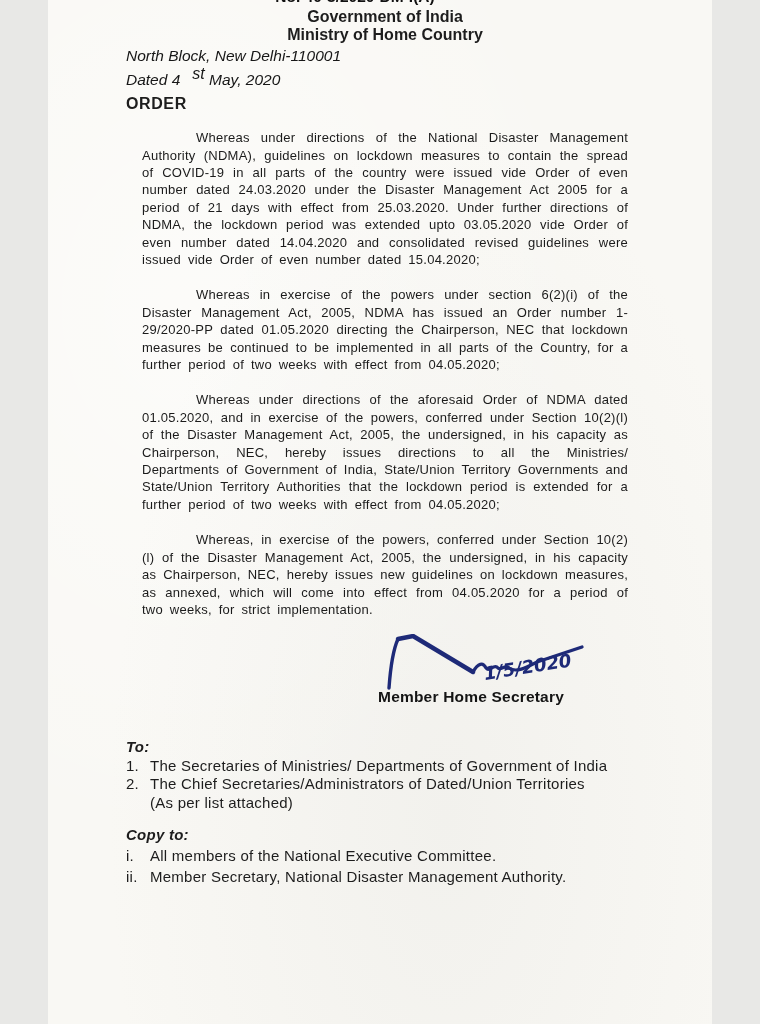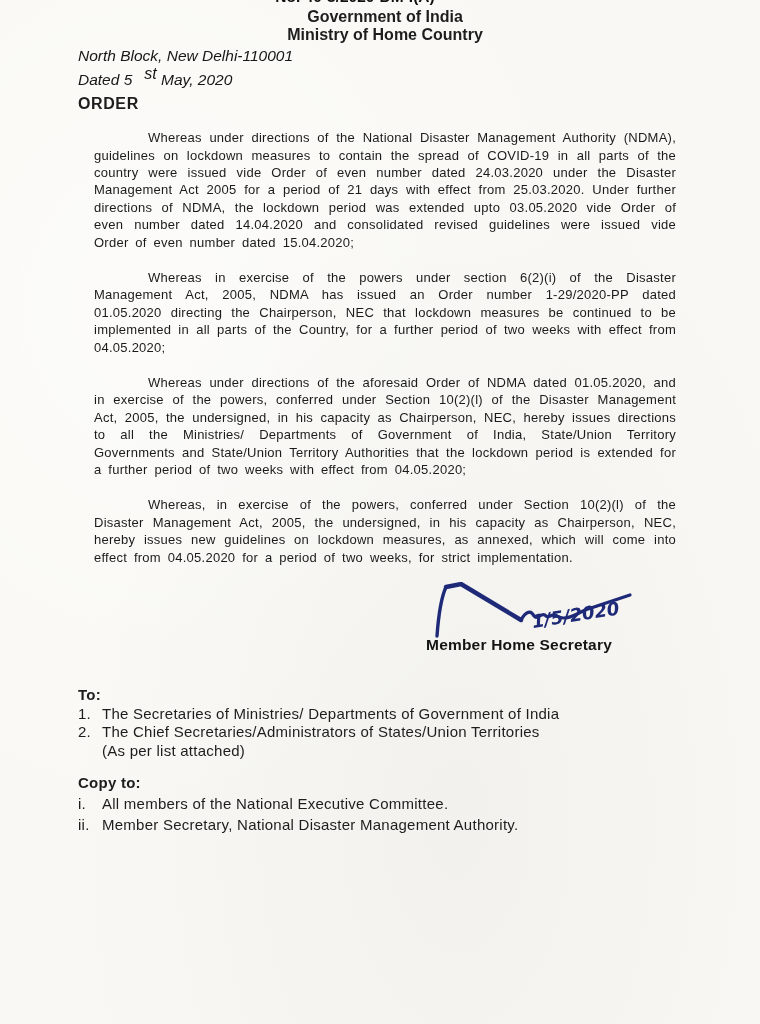--- a/index.html
+++ b/index.html
@@ -2,21 +2,21 @@
 <html><head>
 <meta charset="utf-8">
 <style>
   html,body { margin:0; padding:0; }
   body {
     font-family: "Liberation Sans", sans-serif;
     background:#e8e8e6;
   }
   .sheet {
     position:relative;
-    width:760px; height:1024px;
+    width:664px; height:1024px;
     margin:0 auto;
     background:#f9f8f4;
     background-image: radial-gradient(ellipse at 60% 80%, rgba(210,210,205,0.18), rgba(0,0,0,0) 60%),
                       radial-gradient(ellipse at 20% 30%, rgba(255,255,255,0.5), rgba(0,0,0,0) 55%);
     overflow:hidden;
     color:#1d1d1d;
   }
   .content { padding:0 68px 0 78px; }
 
   
@@ -55,21 +55,21 @@
     position:absolute; right:80px; top:54px;
     font-weight:bold; font-size:15.5px; letter-spacing:0.2px;
     color:#141414;
   }
   .sig-date {
     font-size:18px; font-style:italic; font-weight:bold;
     font-family:"DejaVu Sans", sans-serif;
   }
 
   .dist { margin-top:14px; font-size:15px; letter-spacing:0.25px; }
-  .dist .label { font-weight:bold; line-height:18.5px; }
+  .dist .label { font-weight:bold; line-height:18.5px;font-style:italic; }
   .dist table { border-collapse:collapse; }
   .dist td { padding:0; vertical-align:top; font-size:15px; line-height:18.5px; letter-spacing:0.25px; }
   .dist td.num { width:24px; }
   .copy { margin-top:14px; }
   .copy td { line-height:21px; }
   .sub-item { line-height:18.5px; }
 </style>
 </head>
 <body>
 
@@ -80,21 +80,21 @@
       <span>No. 40-3/2020-DM-I(A)</span>
     </div>
 
     <div class="center-head">
       <div>Government of India</div>
       <div>Ministry of Home Country</div>
     </div>
 
     <div class="right-block">
       <div>North Block, New Delhi-110001</div>
-      <div><span>Dated 5</span><sup>st</sup><span> May, 2020</span></div>
+      <div><span>Dated 4</span><sup>st</sup><span> May, 2020</span></div>
     </div>
 
     <div class="order-title">ORDER</div>
 
     <div class="body-text">
       <p>Whereas under directions of the National Disaster Management Authority (NDMA), guidelines on lockdown measures to contain the spread of COVID-19 in all parts of the country were issued vide Order of even number dated 24.03.2020 under the Disaster Management Act 2005 for a period of 21 days with effect from 25.03.2020. Under further directions of NDMA, the lockdown period was extended upto 03.05.2020 vide Order of even number dated 14.04.2020 and consolidated revised guidelines were issued vide Order of even number dated 15.04.2020;</p>
       <p>Whereas in exercise of the powers under section 6(2)(i) of the Disaster Management Act, 2005, NDMA has issued an Order number 1-29/2020-PP dated 01.05.2020 directing the Chairperson, NEC that lockdown measures be continued to be implemented in all parts of the Country, for a further period of two weeks with effect from 04.05.2020;</p>
       <p>Whereas under directions of the aforesaid Order of NDMA dated 01.05.2020, and in exercise of the powers, conferred under Section 10(2)(l) of the Disaster Management Act, 2005, the undersigned, in his capacity as Chairperson, NEC, hereby issues directions to all the Ministries/ Departments of Government of India, State/Union Territory Governments and State/Union Territory Authorities that the lockdown period is extended for a further period of two weeks with effect from 04.05.2020;</p>
       <p>Whereas, in exercise of the powers, conferred under Section 10(2)(l) of the Disaster Management Act, 2005, the undersigned, in his capacity as Chairperson, NEC, hereby issues new guidelines on lockdown measures, as annexed, which will come into effect from 04.05.2020 for a period of two weeks, for strict implementation.</p>
     </div>
@@ -115,21 +115,21 @@
       <div class="label">To:</div>
       <table>
         <tbody>
             <tr>
           <td class="num">1.</td>
           <td>The Secretaries of Ministries/ Departments of Government of India</td>
         </tr>
         <tr>
           <td class="num">2.</td>
           <td>
-            <div>The Chief Secretaries/Administrators of States/Union Territories</div>
+            <div>The Chief Secretaries/Administrators of Dated/Union Territories</div>
             <div class="sub-item">(As per list attached)</div>
           </td>
         </tr>
       </tbody>
         </table>
     </div>
 
     <div class="dist copy">
       <div class="label">Copy to:</div>
       <table>

